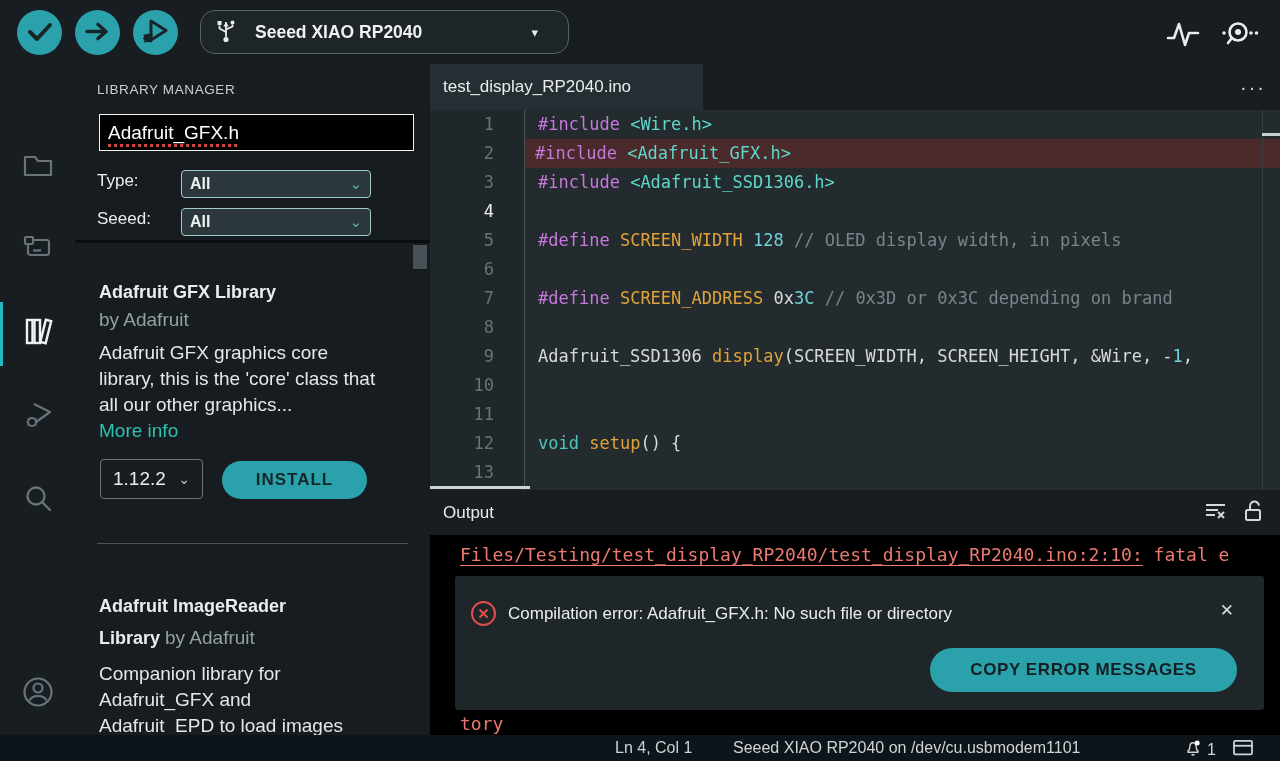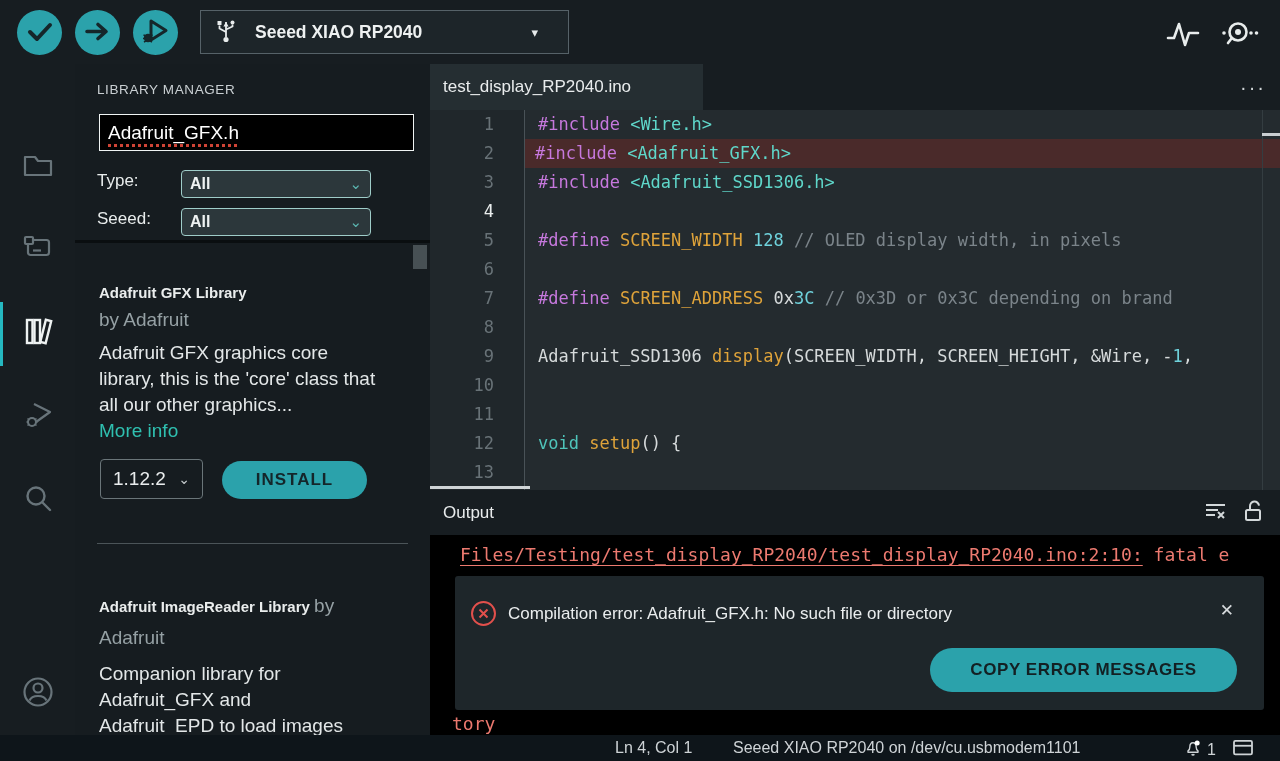--- a/index.html
+++ b/index.html
@@ -5,21 +5,21 @@
   * { margin:0; padding:0; box-sizing:border-box; }
   html,body { width:1280px; height:761px; overflow:hidden; background:#171d21;
     font-family:"Liberation Sans", sans-serif; }
   #app { position:relative; width:1280px; height:761px; background:#171d21; }
 
   
   .toolbar { position:absolute; left:0; top:0; width:1280px; height:64px; background:#171d21; }
   .tb-circle { position:absolute; top:10px; width:45px; height:45px; border-radius:50%;
     background:#2ba2ab; border:none; cursor:pointer; display:flex; align-items:center; justify-content:center; }
   .board-selector { position:absolute; left:200px; top:10px; width:369px; height:44px;
-    background:#1d2529; border:1px solid #566268; border-radius:0;
+    background:#1d2529; border:1px solid #566268; border-radius:15px;
     display:flex; align-items:center; padding:0 14px; cursor:pointer; }
   .board-selector .label { color:#eef1f1; font-size:17.5px; font-weight:bold; margin-left:18px; }
   .board-selector .caret { color:#e6eaea; font-size:13px; margin-left:auto; margin-right:16px; }
   .tb-right-icon { position:absolute; top:17px; background:none; border:none; cursor:pointer; }
 
   
   .sidebar { position:absolute; left:0; top:64px; width:75px; height:671px; background:#171d21; }
   .side-item { position:absolute; left:0; width:75px; height:62px; display:flex;
     align-items:center; justify-content:center; cursor:pointer; }
   .active-bar { position:absolute; left:0; top:238px; width:3px; height:64px; background:#25b8c0; }
@@ -33,21 +33,21 @@
     font-family:"Liberation Sans",sans-serif; padding:0 8px; }
   .lib-search .txt { text-decoration:underline dotted #cf4436 2.5px; text-underline-offset:5px; }
   .lib-search { display:flex; align-items:center; }
   .filter-label { position:absolute; left:22px; color:#e8ecec; font-size:17px; }
   .filter-select { position:absolute; left:106px; width:190px; height:28px;
     background:#2c373b; border:1px solid #9fcdc9; border-radius:4px; color:#eef2f2;
     font-size:16px; font-weight:600; display:flex; align-items:center; padding:0 8px; cursor:pointer; }
   .filter-select .chev { margin-left:auto; color:#5cb8b2; font-size:15px; font-weight:400; line-height:10px; }
   .lib-divider { position:absolute; left:0; top:176px; width:355px; height:3px; background:#0a0e10; }
   .lib-scroll-thumb { position:absolute; left:338px; top:181px; width:14px; height:24px; background:#475054; }
-  .entry-title { color:#eaeded; font-size:15px; font-weight:bold; line-height:25px; }
+  .entry-title { color:#eaeded; font-size:18px; font-weight:bold; line-height:25px; }
   .entry-author { color:#95a0a4; font-size:19px; }
   .entry-desc { color:#e3e7e8; font-size:19px; line-height:26px; }
   .more-info { color:#2fc0b0; font-size:19px; cursor:pointer; }
   .version-select { position:absolute; left:25px; top:395px; width:103px; height:40px;
     background:transparent; border:1px solid #6a7579; border-radius:4px; color:#e9eced;
     font-size:19px; display:flex; align-items:center; padding:0 12px; cursor:pointer; }
   .version-select .chev { margin-left:auto; color:#c3c9cb; font-size:14px; line-height:10px; }
   .install-btn { position:absolute; left:147px; top:397px; width:145px; height:38px;
     border:none; border-radius:19px; background:#2ba2ab; color:#14262a; font-size:17px;
     font-weight:bold; letter-spacing:1px; cursor:pointer; font-family:"Liberation Sans",sans-serif; }
@@ -86,21 +86,21 @@
   .output-header { position:relative; width:100%; height:45px; background:#171d21;
     display:flex; align-items:center; padding:0 16px 0 13px; }
   .output-title { color:#e8ebec; font-size:17px; }
   .out-icons { margin-left:auto; display:flex; gap:14px; align-items:center; }
   .out-icon-btn { background:none; border:none; cursor:pointer; display:flex; align-items:center; }
 
   .console { position:relative; width:100%; height:200px; background:#000;
     font-family:"DejaVu Sans Mono", monospace; font-size:18px; overflow:hidden; }
   .console-line1 { position:absolute; left:30px; top:9px; color:#ed7a70; white-space:pre; }
   .console-line1 .lnk { text-decoration:underline; text-underline-offset:4px; cursor:pointer; }
-  .console-line2 { position:absolute; left:22px; top:178px; color:#ed7a70; white-space:pre; }
+  .console-line2 { position:absolute; left:30px; top:178px; color:#ed7a70; white-space:pre; }
 
   
   .toast { position:absolute; left:455px; top:576px; width:809px; height:134px;
     background:#1e262a; border-radius:3px; box-shadow:0 3px 10px rgba(0,0,0,.55); z-index:10; }
   .toast-msg { position:absolute; left:53px; top:28px; color:#eaedee; font-size:17px; }
   .toast-close { position:absolute; right:30px; top:24px; background:none; border:none;
     color:#d6dadc; font-size:17px; cursor:pointer; }
   .toast-icon { position:absolute; left:15px; top:24px; }
   .copy-btn { position:absolute; left:475px; top:72px; width:307px; height:44px; border:none;
     border-radius:22px; background:#2ba2ab; color:#132023; font-size:17px; font-weight:bold;

